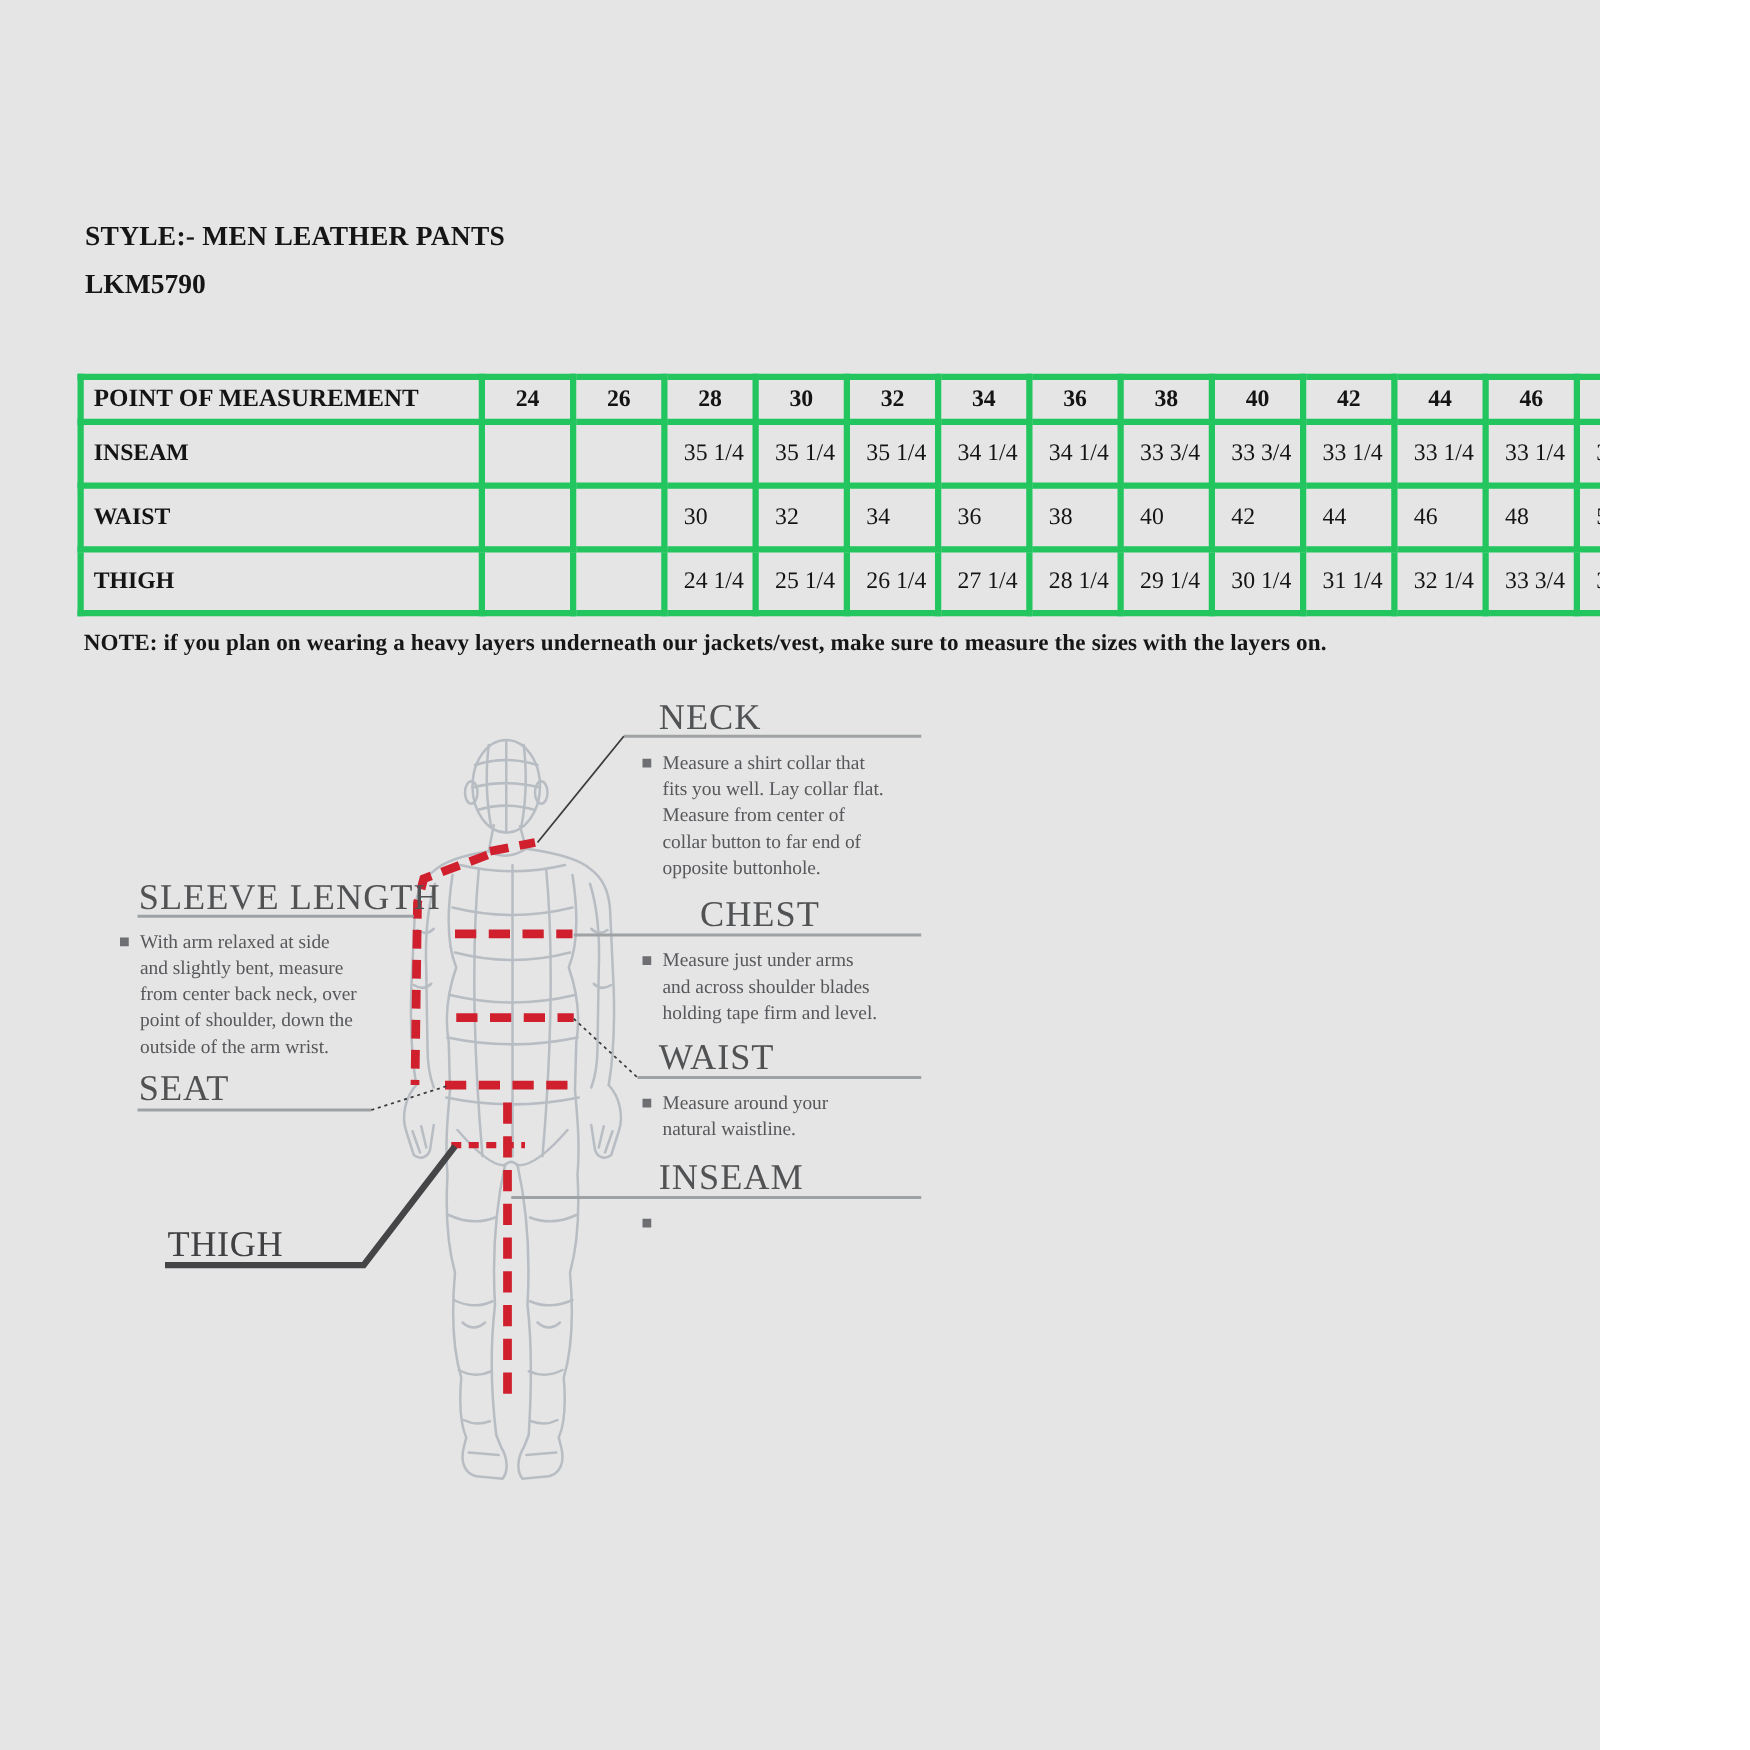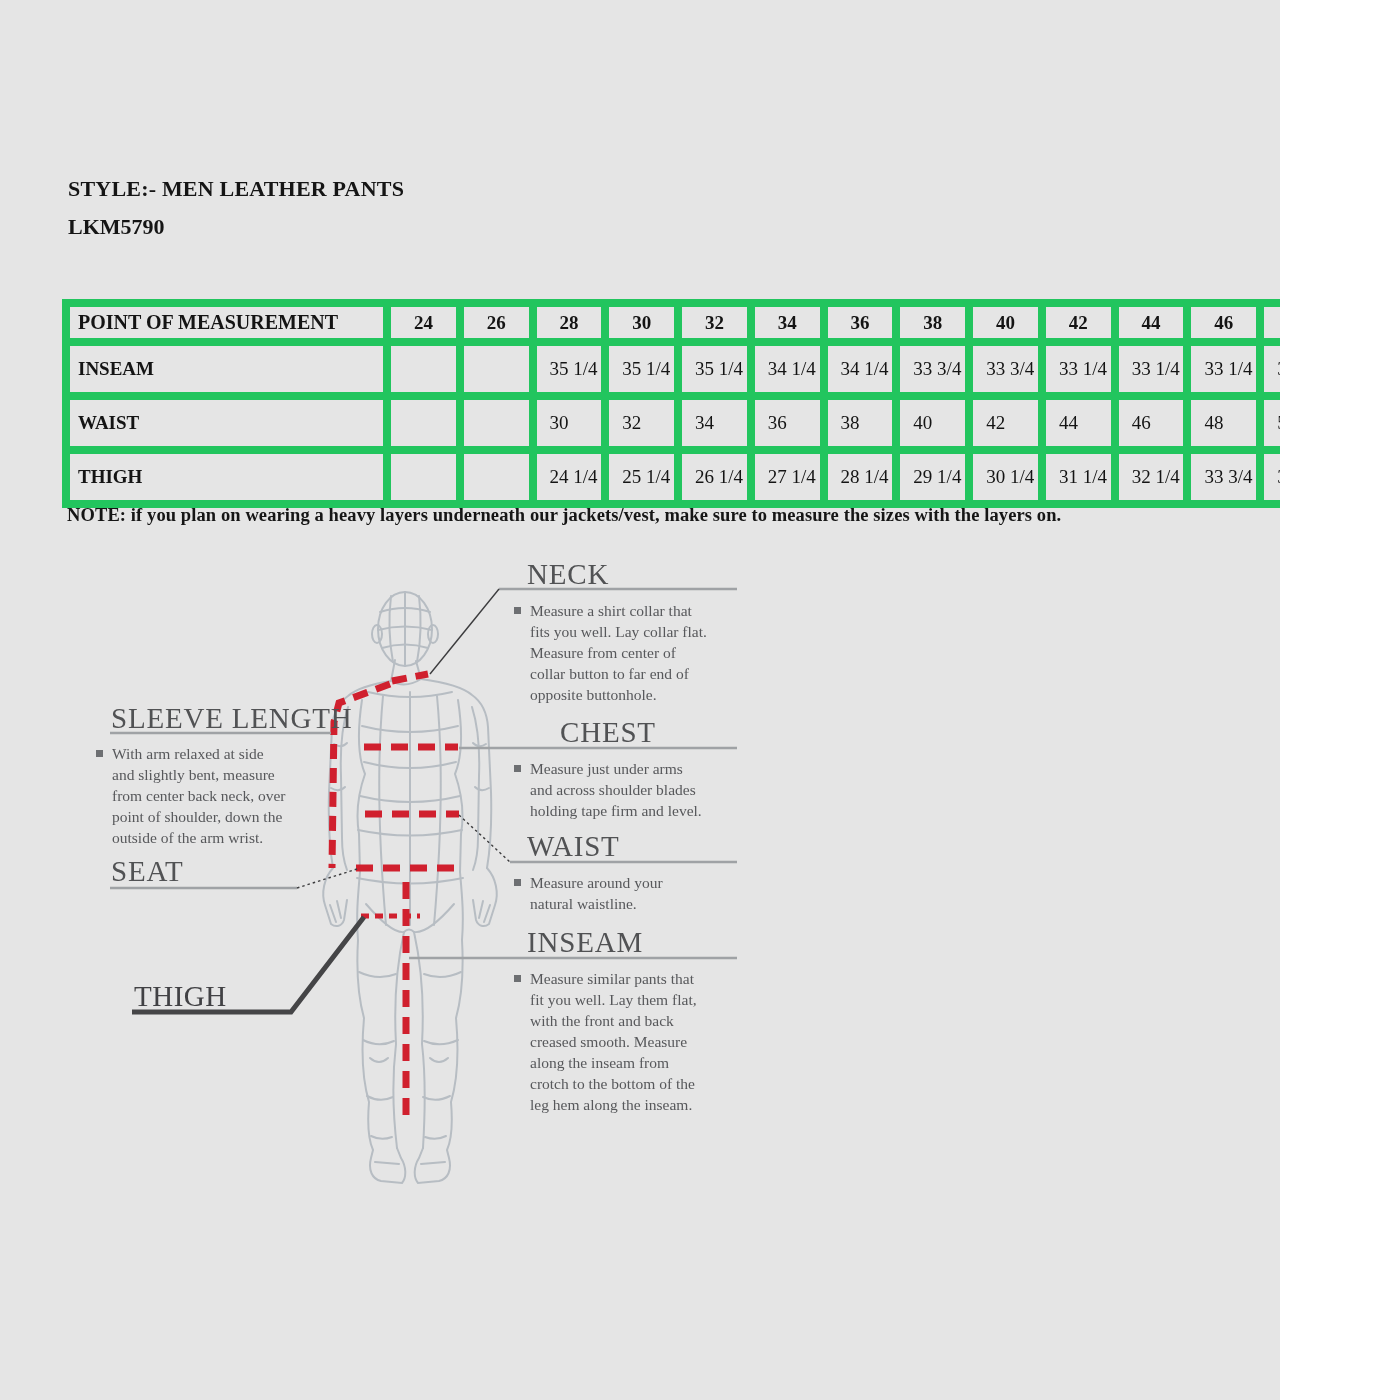--- a/index.html
+++ b/index.html
@@ -3,21 +3,21 @@
 <meta charset="utf-8">
 <style>
   html,body{margin:0;padding:0;background:#ffffff;}
   .page{position:relative;width:1280px;height:1400px;background:#e5e5e5;overflow:hidden;
         font-family:Liberation Serif, serif;color:#141414;}
   
   .style-line{position:absolute;left:68px;top:176px;font-size:22px;font-weight:bold;color:#151515;letter-spacing:0.2px;}
   .style-code{position:absolute;left:68px;top:214px;font-size:22px;font-weight:bold;color:#151515;}
   
   table.size{position:absolute;left:62px;top:299px;width:1275px;border-collapse:collapse;table-layout:fixed;}
-  table.size td,table.size th{border:8px solid #22c55e;font-size:19px;overflow:hidden;white-space:nowrap;}
+  table.size td,table.size th{border:5px solid #22c55e;font-size:19px;overflow:hidden;white-space:nowrap;}
   table.size th{font-weight:bold;text-align:center;height:27px;padding:2px 0;}
   table.size th.poml{text-align:left;padding-left:8px;font-size:20px;}
   table.size td{height:44px;padding-left:13px;text-align:left;font-weight:normal;}
   table.size td.lbl{font-weight:bold;padding-left:8px;}
   
   .note{position:absolute;left:67px;top:505px;font-size:18.5px;font-weight:bold;color:#161616;letter-spacing:0.1px;}
   
   .diagram{position:absolute;left:0;top:0;width:1400px;height:1400px;}
   .diagram svg{position:absolute;left:0;top:0;}
   .sec{position:absolute;}
@@ -241,27 +241,21 @@
     </div>
     <div class="sec" style="left:530px;top:872px;width:235px;">
       <div class="sec-body"><span class="bullet"></span><span>Measure around your
 natural waistline.</span></div>
     </div>
 
     <div class="sec" style="left:527px;top:926px;">
       <div class="sec-title">INSEAM</div>
     </div>
     <div class="sec" style="left:530px;top:968px;width:235px;">
-      <div class="sec-body"><span class="bullet"></span><span>Measure similar pants that
-fit you well. Lay them flat,
-with the front and back
-creased smooth. Measure
-along the inseam from
-crotch to the bottom of the
-leg hem along the inseam.</span></div>
+      <div class="sec-body"><span class="bullet"></span></div>
     </div>
 
     <div class="sec" style="left:111px;top:702px;">
       <div class="sec-title">SLEEVE LENGTH</div>
     </div>
     <div class="sec" style="left:112px;top:743px;width:240px;">
       <div class="sec-body"><span class="bullet"></span><span>With arm relaxed at side
 and slightly bent, measure
 from center back neck, over
 point of shoulder, down the

